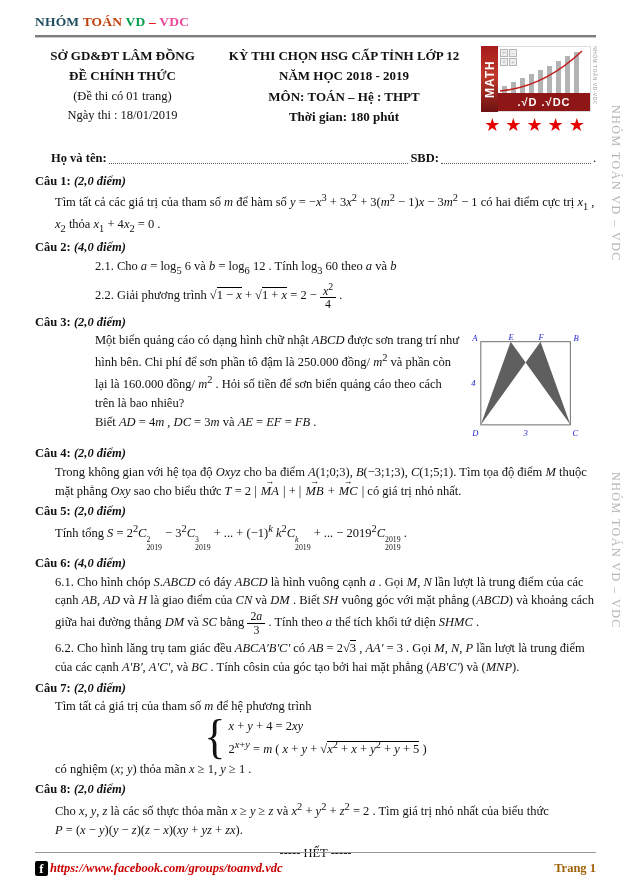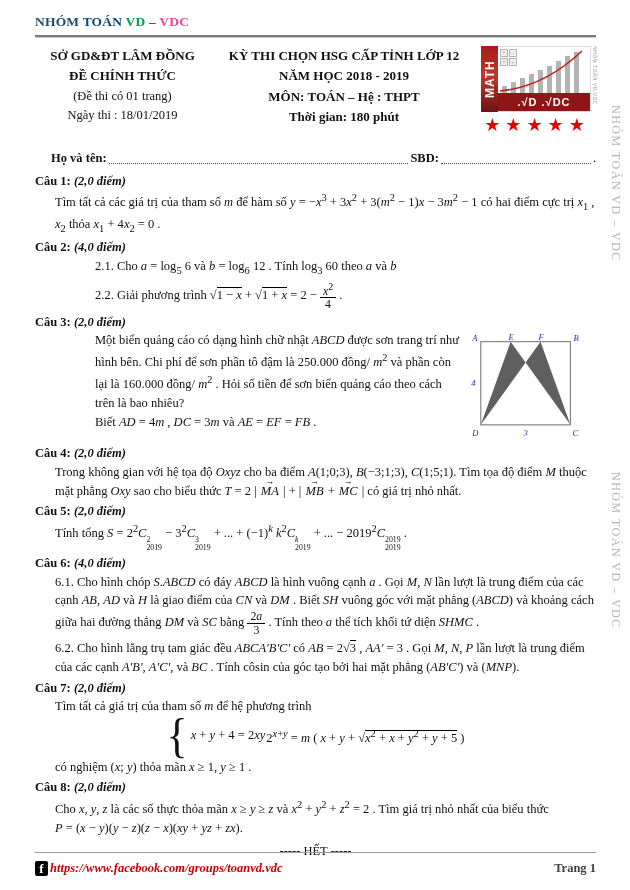--- a/index.html
+++ b/index.html
@@ -57,48 +57,48 @@
   .frac{display:inline-flex;flex-direction:column;vertical-align:middle;text-align:center;line-height:1.05;font-size:.95em;}
   .frac .num{border-bottom:1px solid #000;padding:0 3px;}
   .sqrt{white-space:nowrap;}
   .sqrt .bar{border-top:1px solid #000;}
   .vec{font-style:italic;display:inline-block;position:relative;padding:0 1px;}
   .vec::before{content:"\2192";position:absolute;top:-0.8em;left:50%;transform:translateX(-50%);font-size:.7em;font-style:normal;}
   .stk{display:inline-flex;flex-direction:column;font-size:.62em;line-height:1.05;vertical-align:-0.55em;font-style:normal;}
   .stk span{display:block;text-align:left;}
   .sys{display:flex;align-items:center;justify-content:center;margin:1px 0;}
   .sys .brace{font-size:44px;font-weight:400;line-height:.9;transform:scaleY(1.1);margin-right:3px;}
-  .sys .eqs{display:flex;gap:1px;}
+  .sys .eqs{display:flex;flex-direction:column;gap:1px;}
   
   .q3wrap{display:flex;align-items:flex-start;}
   .q3text{flex:1;margin-left:60px;padding-right:8px;}
   .fig{width:128px;flex:0 0 128px;}
   .fig text{font-size:8px;font-style:italic;fill:#2222cc;font-family:"Liberation Serif",serif;}
   .het{text-align:center;margin-top:4px;}
   
   .footer{position:absolute;left:35px;right:34px;bottom:12px;border-top:1px solid #999;
     display:flex;align-items:center;justify-content:space-between;padding-top:6px;}
   .fb-link{display:flex;align-items:center;gap:2px;}
   .fb-icon{width:13px;height:15px;background:#000;color:#fff;font-weight:bold;
     font-family:"Liberation Serif",serif;font-size:13px;line-height:15px;text-align:center;border-radius:2px;}
   .url{color:#cc0000;font-weight:bold;font-style:italic;font-size:12.5px;text-decoration:none;}
-  .pageno{color:#404040;font-weight:bold;font-size:12.5px;}
+  .pageno{color:#a16207;font-weight:bold;font-size:12.5px;}
   
   .side-text{position:absolute;right:5px;writing-mode:vertical-rl;color:#b5b5b5;
     font-size:12px;letter-spacing:1.5px;font-family:"Liberation Serif",serif;}
   .side-text.t1{top:105px;}
   .side-text.t2{top:472px;}
 </style>
 </head>
 <body>
 
 <div class="page">
 
   <div class="brand">
-    <span style="color:#1f4e5f">NHÓM </span><span style="color:#0c4a6e">TOÁN </span><span style="color:#00a14b">VD</span><span style="color:#e30000"> – </span><span style="color:#ec4899">VDC</span>
+    <span style="color:#1f4e5f">NHÓM </span><span style="color:#c2410c">TOÁN </span><span style="color:#00a14b">VD</span><span style="color:#e30000"> – </span><span style="color:#ec4899">VDC</span>
   </div>
   <div class="brand-rule"></div>
 
   <div class="hdr">
     <div class="hdr-left">
       <div class="b">SỞ GD&amp;ĐT LÂM ĐỒNG</div>
       <div class="b">ĐỀ CHÍNH THỨC</div>
       <div class="n">(Đề thi có 01 trang)</div>
       <div class="n">Ngày thi : 18/01/2019</div>
     </div>

